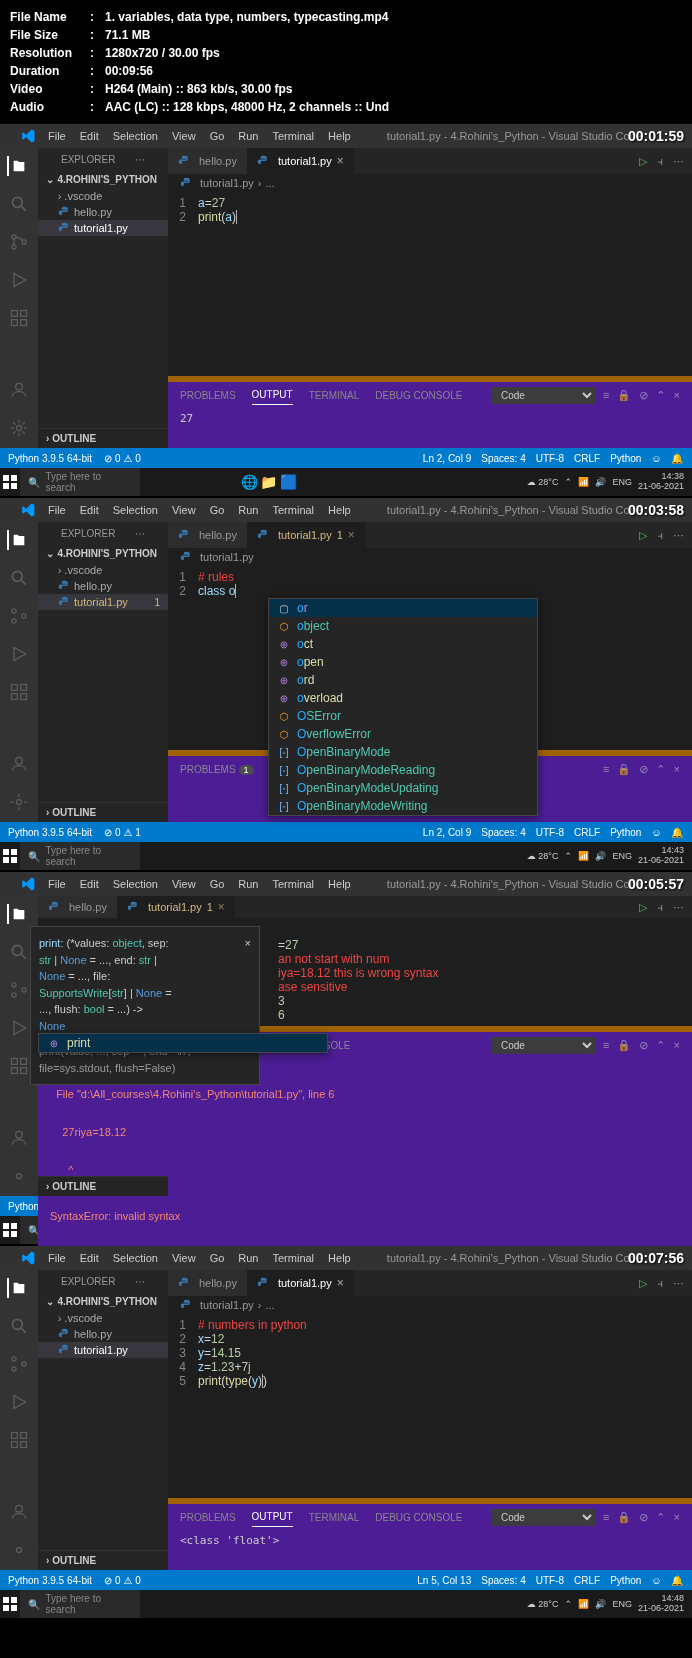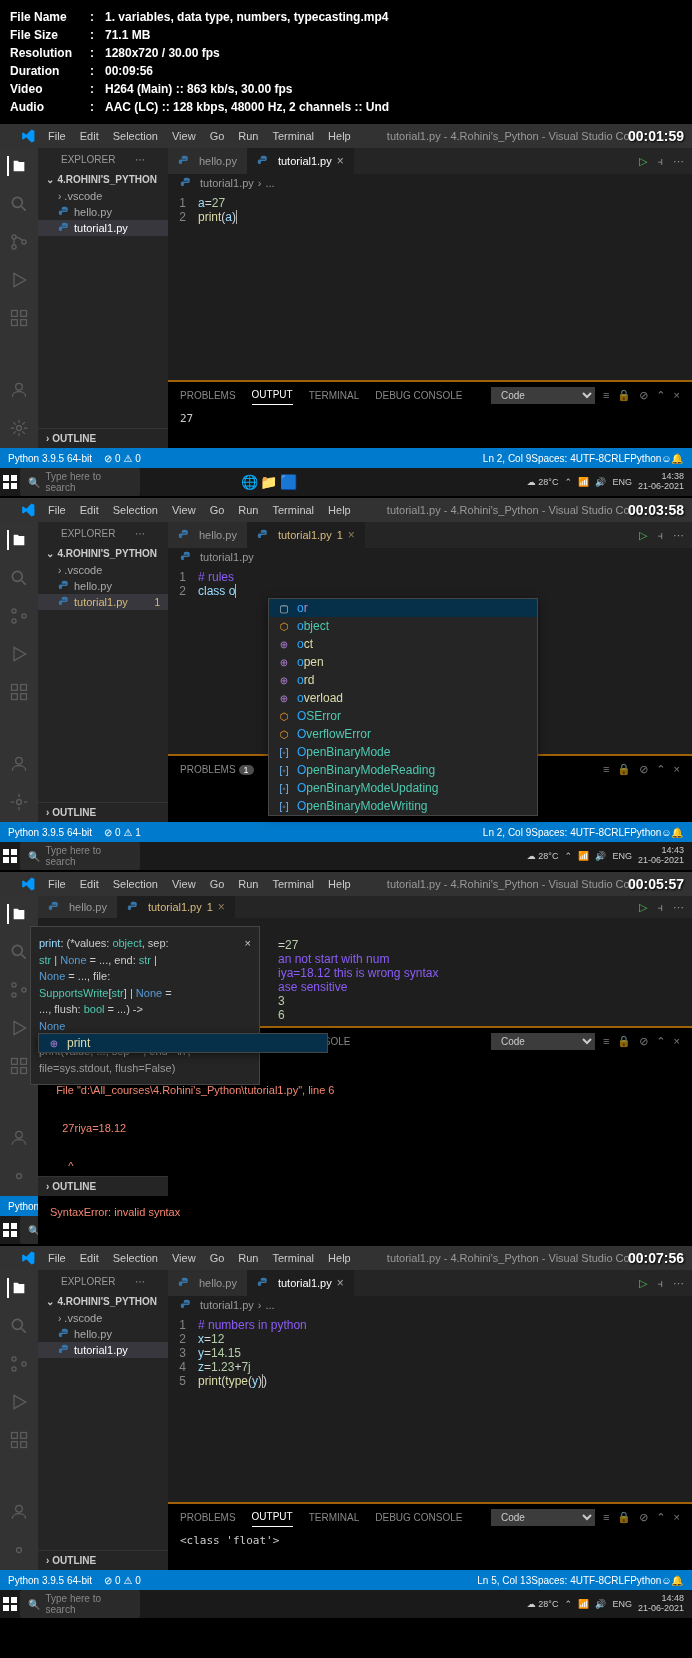--- a/index.html
+++ b/index.html
@@ -37,35 +37,35 @@
 .breadcrumb{padding:3px 12px;font-size:11px;color:#999;display:flex;align-items:center;gap:4px}
 .code-area{flex:1;padding:4px 0;font-family:Consolas,monospace;font-size:12px;position:relative}
 .code-line{display:flex}
 .line-num{width:30px;text-align:right;color:#858585;padding-right:12px;user-select:none}
 .code-text{flex:1;white-space:pre}
 .tok-var{color:#9cdcfe}
 .tok-op{color:#d4d4d4}
 .tok-num{color:#b5cea8}
 .tok-func{color:#dcdcaa}
 .tok-paren{color:#d4d4d4}
-.tok-comment{color:#8b5cf6}
+.tok-comment{color:#ef4444}
 .cursor{border-right:1px solid #aeafad;animation:blink 1s infinite}
-.panel{background:#000000;border-top:2px solid #a16207}
+.panel{background:#4c1d95;border-top:6px solid #a16207}
 .panel-tabs{display:flex;padding:0 12px;height:26px;align-items:center;gap:16px;font-size:10px}
 .ptab{color:#888;text-transform:uppercase;padding:4px 0}
 .ptab.active{color:#fff;border-bottom:1px solid #fff}
 .ptab-badge{background:#4d4d4d;color:#fff;border-radius:8px;padding:0 5px;font-size:9px;margin-left:3px}
 .panel-right{margin-left:auto;display:flex;align-items:center;gap:8px}
 .panel-select{background:#3c3c3c;color:#ccc;border:none;padding:2px 6px;font-size:10px;width:104px}
 .panel-icon{opacity:0.6;font-size:11px}
 .panel-content{padding:4px 12px;font-family:Consolas,monospace;font-size:11px;color:#ccc;min-height:40px;white-space:pre-wrap}
 .outline-sec{border-top:1px solid #333;padding:4px 8px;font-size:10px;color:#ccc;font-weight:bold}
 .statusbar{background:#007acc;color:#fff;height:20px;display:flex;align-items:center;font-size:10px;padding:0 8px;gap:10px}
 .status-left{display:flex;gap:12px;align-items:flex-start}
-.status-right{margin-left:auto;display:flex;align-items:center}
+.status-right{margin-left:auto;display:flex;gap:10px;align-items:center}
 .taskbar{background:#1a1a1a;height:28px;display:flex;align-items:center;padding:0 2px;gap:2px}
 .win-icon{width:16px;height:16px}
 .search-box{background:#2a2a2a;color:#888;padding:3px 8px;font-size:10px;border-radius:2px;width:120px;display:flex;align-items:center;gap:5px}
 .tray{margin-left:auto;display:flex;align-items:center;gap:6px;color:#ccc;font-size:9px;padding-right:6px}
 .tray-time{text-align:right;line-height:1.1}
 .autocomplete{position:absolute;background:#252526;border:1px solid #454545;font-size:12px;z-index:5;box-shadow:0 2px 8px rgba(0,0,0,0.5)}
 .ac-item{padding:2px 8px;display:flex;align-items:center;gap:6px;color:#ccc}
 .ac-item.sel{background:#062f4a}
 .ac-icon{width:14px;text-align:center;font-size:10px}
 .ac-kw{color:#c586c0}

